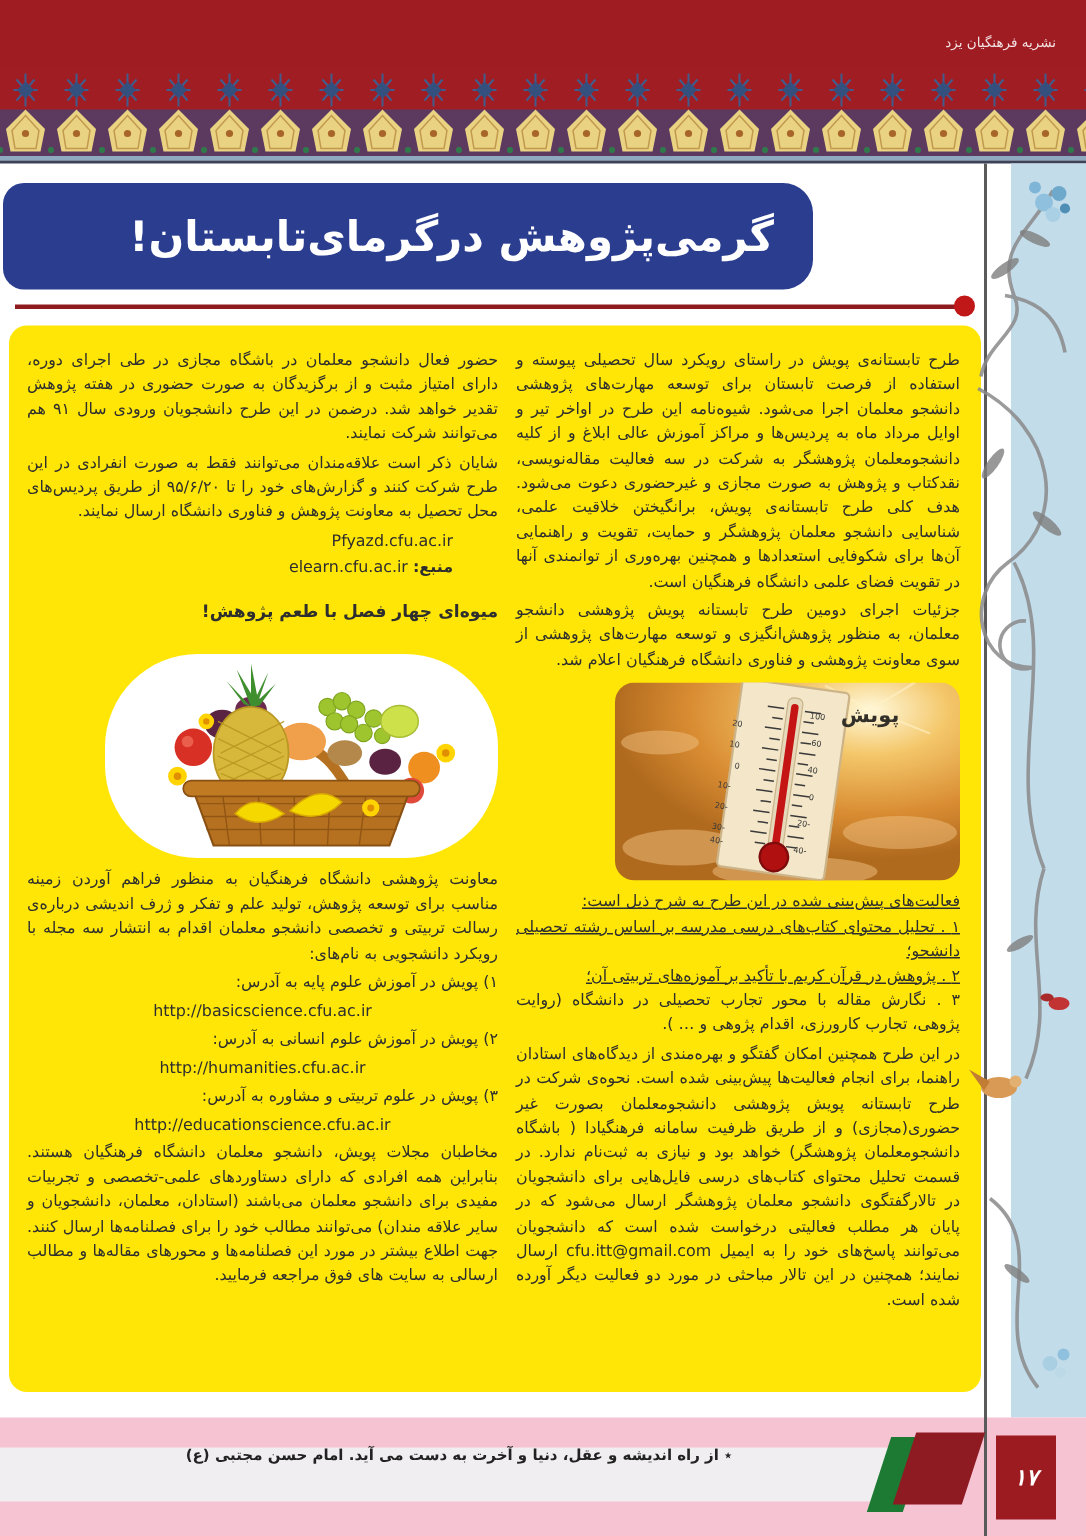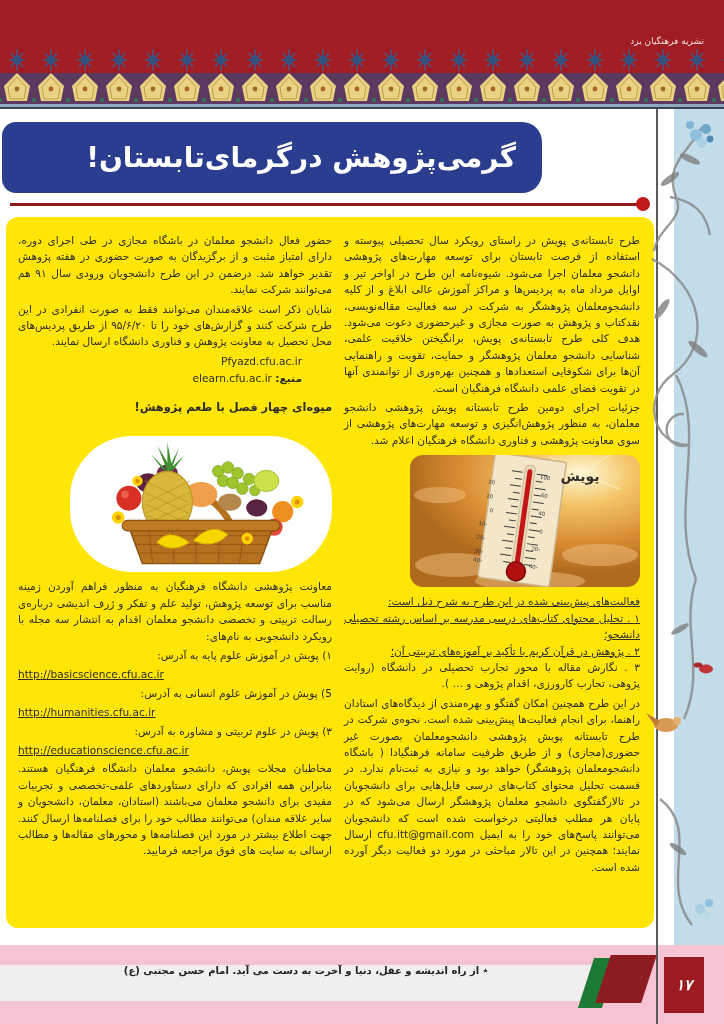--- a/index.html
+++ b/index.html
@@ -1,20 +1,20 @@
 <!DOCTYPE html>
 <html lang="fa"><head>
 <meta charset="utf-8">
 <style>
   html,body{margin:0;padding:0;background:#e9e9e9;}
   .page{position:relative;width:724px;height:1024px;background:#ffffff;overflow:hidden;
         font-family:"DejaVu Sans",sans-serif;}
   
   .header-red{position:absolute;left:0;top:0;width:724px;height:46px;background:#9e1c22;}
-  .masthead{position:absolute;top:36px;right:20px;color:#f3e3e3;font-size:9px;direction:rtl;}
+  .masthead{position:absolute;top:24px;right:20px;color:#f3e3e3;font-size:9px;direction:rtl;}
   .pattern-band{position:absolute;left:0;top:46px;}
   .band-line1{position:absolute;left:0;top:104px;width:724px;height:3px;background:#8fa9c0;}
   .band-line2{position:absolute;left:0;top:107px;width:724px;height:2px;background:#3c4258;}
   
   .side-band{position:absolute;left:674px;top:109px;width:50px;height:836px;background:#c2dcea;}
   .side-line{position:absolute;left:656px;top:109px;width:1.5px;height:915px;background:#5a5a5a;z-index:3;}
   .side-deco{position:absolute;left:640px;top:109px;z-index:4;pointer-events:none;}
   
   .title-banner{position:absolute;left:2px;top:122px;width:540px;height:71px;background:#2a3d8f;
         border-radius:14px 20px 20px 14px;display:flex;align-items:center;justify-content:flex-end;
@@ -31,21 +31,21 @@
   .col-l{flex:1;}
   .col p{margin:0 0 3px 0;}
   .col p.tight{margin:0;text-decoration:underline;}
   .fig{display:flex;justify-content:flex-start;margin:7px 0 6px 0;}
   .fruit-stadium{width:262px;height:136px;background:#ffffff;border-radius:62px;
         display:flex;align-items:center;justify-content:center;}
   .col-heading{font-weight:bold;font-size:11.4px;text-align:right;margin:12px 0 20px 0;}
   .source-line{text-align:right;margin:1px 30px 0 0;}
   .source-line .lbl{font-weight:bold;}
   .ltr{direction:ltr;unicode-bidi:embed;}
-  .url{direction:ltr;unicode-bidi:embed;text-align:left;margin:0 0 2px 0;text-decoration:underline;}
+  .url{direction:ltr;unicode-bidi:embed;text-align:center;margin:0 0 2px 0;}
   .j-label{margin:0;}
   .signature{font-weight:bold;margin-top:5px;}
   
   .footer-pink{position:absolute;left:0;top:945px;width:724px;height:79px;background:#f6c3d3;z-index:1;}
   .quote-strip{position:absolute;left:0;top:965px;width:612px;height:36px;background:#f0eef0;
         display:flex;justify-content:center;z-index:2;}
   .quote-strip .q{direction:rtl;font-size:10px;font-weight:bold;color:#222;}
   .ribbon-green{position:absolute;left:586px;top:958px;width:24px;height:50px;background:#1c7a33;
         transform:skewX(-18deg);z-index:2;}
   .ribbon-red{position:absolute;left:603px;top:955px;width:46px;height:48px;background:#8f1b22;
@@ -271,21 +271,21 @@
                 <circle cx="64" cy="44" r="2.2" fill="#e08f00"></circle>
             </g>
           </svg>
         </div>
       </div>
 
       <p>معاونت پژوهشی دانشگاه فرهنگیان به منظور فراهم آوردن زمینه مناسب برای توسعه پژوهش، تولید علم و تفکر و ژرف اندیشی درباره‌ی رسالت تربیتی و تخصصی دانشجو معلمان اقدام به انتشار سه مجله با رویکرد دانشجویی به نام‌های:</p>
 
       <p class="j-label">۱) پویش در آموزش علوم پایه به آدرس:</p>
       <div class="url">http://basicscience.cfu.ac.ir</div>
-      <p class="j-label">5) پویش در آموزش علوم انسانی به آدرس:</p>
+      <p class="j-label">۲) پویش در آموزش علوم انسانی به آدرس:</p>
       <div class="url">http://humanities.cfu.ac.ir</div>
       <p class="j-label">۳) پویش در علوم تربیتی و مشاوره به آدرس:</p>
       <div class="url">http://educationscience.cfu.ac.ir</div>
 
       <p>مخاطبان مجلات پویش، دانشجو معلمان دانشگاه فرهنگیان هستند. بنابراین همه افرادی که دارای دستاوردهای علمی-تخصصی و تجربیات مفیدی برای دانشجو معلمان می‌باشند (استادان، معلمان، دانشجویان و سایر علاقه مندان) می‌توانند مطالب خود را برای فصلنامه‌ها ارسال کنند. جهت اطلاع بیشتر در مورد این فصلنامه‌ها و محورهای مقاله‌ها و مطالب ارسالی به سایت های فوق مراجعه فرمایید.</p>
     </div>
   </div>
 
   <div class="footer-pink"></div>
   <div class="quote-strip">

